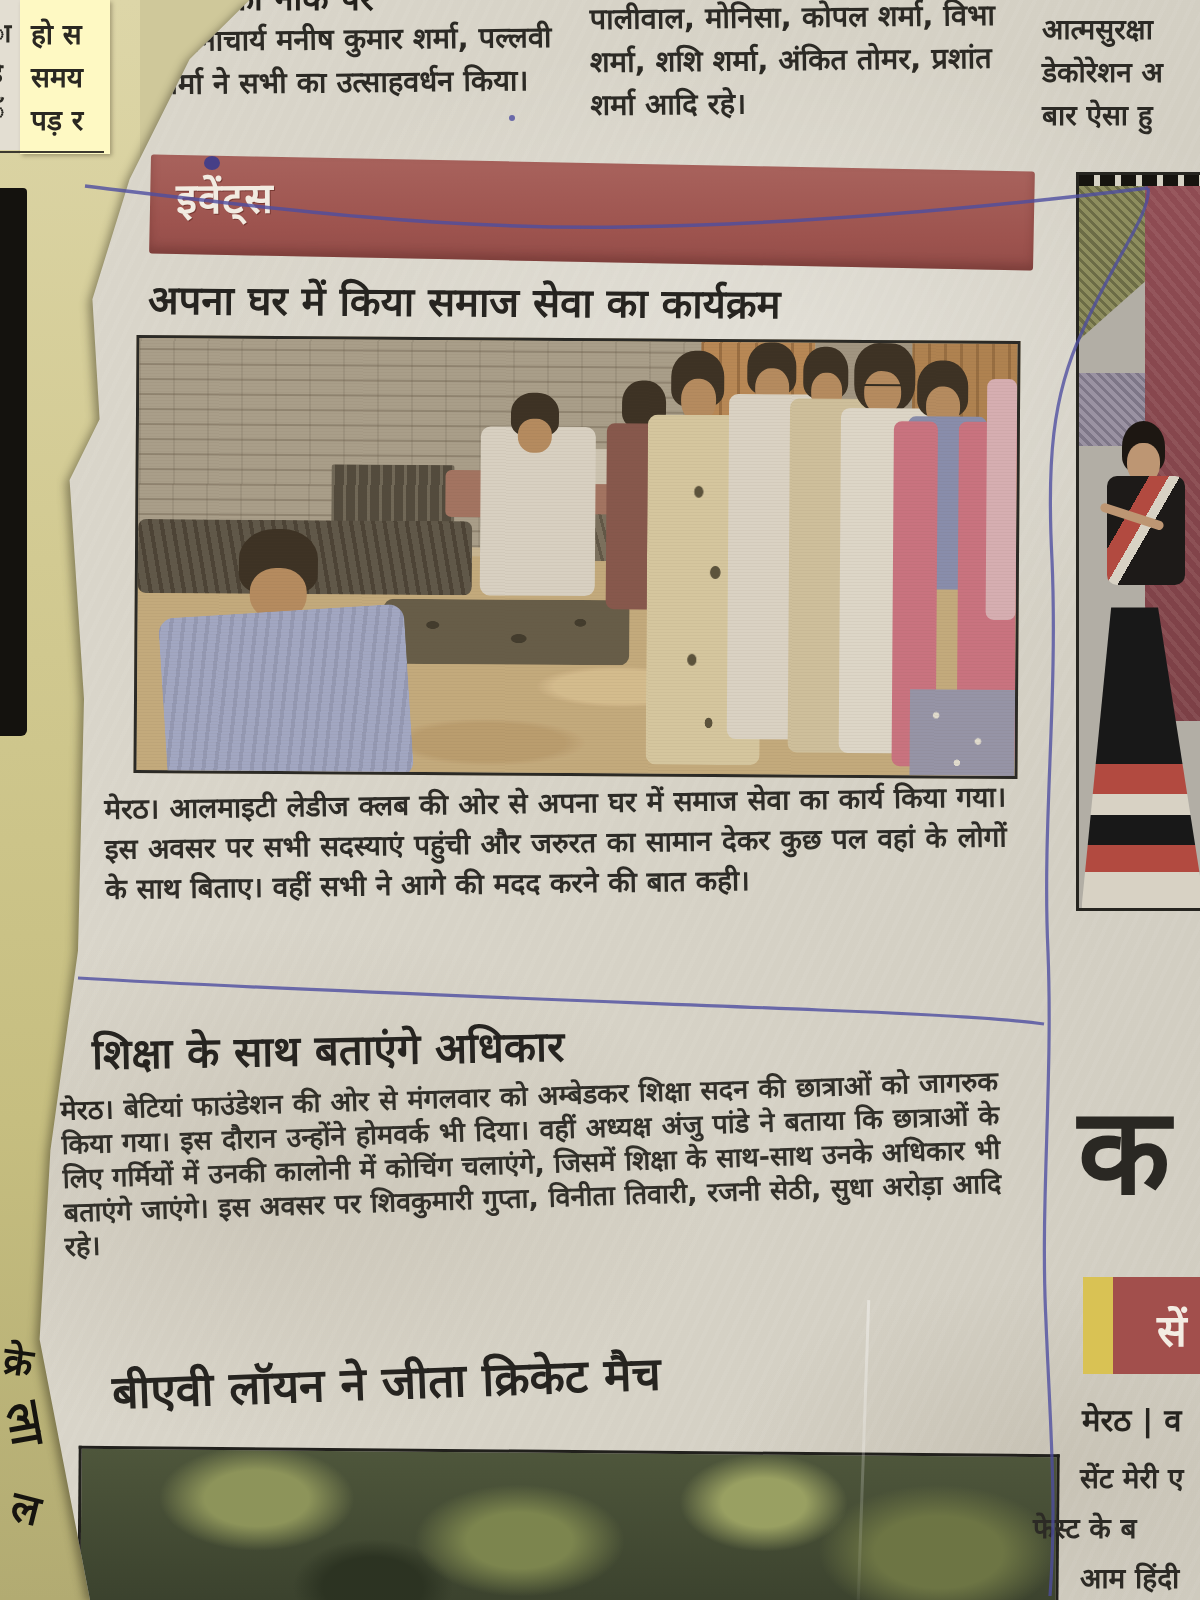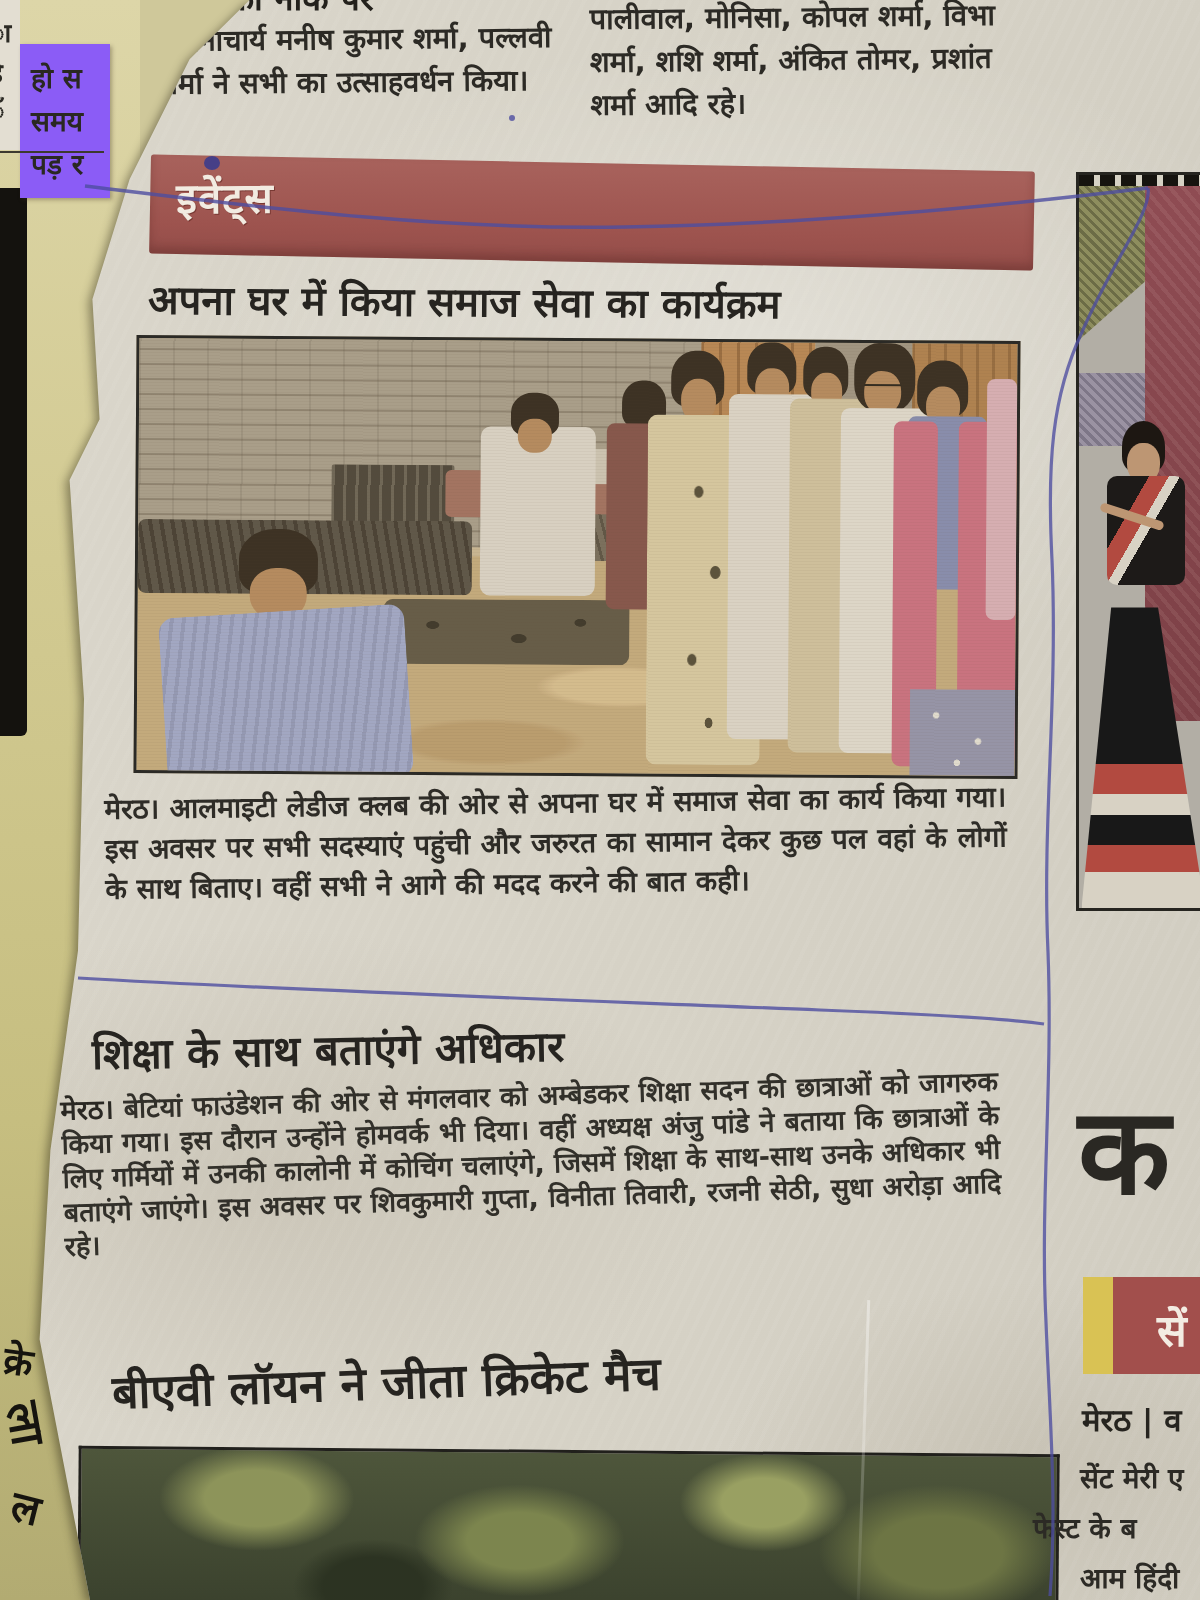--- a/index.html
+++ b/index.html
@@ -7,21 +7,21 @@
     font-family:"DejaVu Sans",sans-serif;background:#cfc89a;}
   .abs{position:absolute;}
   
   .under-yellow{left:0;top:0;width:140px;height:1600px;
     background:linear-gradient(#ddd6a8,#d2ca92 35%,#c6be80 70%,#b2ab72);}
   .under-dark{left:0;top:188px;width:27px;height:548px;background:#14120e;border-radius:0 4px 6px 0;}
   .frag{color:#16140f;font-weight:700;}
   
   .sliver{left:-2px;top:0;width:22px;height:150px;background:#e3ded2;}
   .sliver span{position:absolute;left:-9px;font-size:26px;font-weight:600;color:#2c2a24;}
-  .ho-clip{left:20px;top:0;width:90px;height:154px;background:#8b5cf6;box-shadow:2px 2px 4px rgba(60,50,30,.35);margin-top:44px;}
+  .ho-clip{left:20px;top:0;width:90px;height:154px;background:#fef9c3;box-shadow:2px 2px 4px rgba(60,50,30,.35);}
   .ho-clip span{position:absolute;left:11px;font-size:28px;font-weight:600;color:#2a2822;}
   .top-rule{left:0;top:151px;width:104px;height:2px;background:#3d392f;}
   
   .main-wrap{position:absolute;inset:0;filter:drop-shadow(-4px 3px 5px rgba(40,35,18,.45));}
   .main-paper{position:absolute;inset:0;
     clip-path:polygon(20.8% 0,100% 0,100% 100%,7.5% 100%,3.3% 83.7%,4.2% 71.9%,6.5% 59.4%,7% 43.7%,5.8% 30%,8.3% 26.2%,7.7% 18.7%,10.8% 11.2%,15.8% 3.7%);
     background:
       radial-gradient(900px 520px at 64% 22%, rgba(255,255,255,.28), transparent 62%),
       radial-gradient(760px 430px at 22% 74%, rgba(118,104,78,.13), transparent 60%),
       radial-gradient(520px 320px at 86% 92%, rgba(118,104,78,.12), transparent 60%),
@@ -183,20 +183,25 @@
     <div class="abs blob"></div>
     <div class="abs tcol" style="left:158px;top:18px;font-size:29px;transform:rotate(-.6deg);">
       <div>प्रधानाचार्य मनीष कुमार शर्मा, पल्लवी</div>
       <div>शर्मा ने सभी का उत्साहवर्धन किया।</div>
     </div>
     <div class="abs tcol" style="left:590px;top:-4px;font-size:29px;transform:rotate(-.6deg);">
       <div>पालीवाल, मोनिसा, कोपल शर्मा, विभा</div>
       <div>शर्मा, शशि शर्मा, अंकित तोमर, प्रशांत</div>
       <div>शर्मा आदि रहे।</div>
     </div>
+    <div class="abs tcol" style="left:1042px;top:8px;font-size:28px;">
+      <div>आत्मसुरक्षा</div>
+      <div>डेकोरेशन अ</div>
+      <div>बार ऐसा हु</div>
+    </div>
 
     <div class="abs banner">
       <div class="banner-label">इवेंट्स</div>
     </div>
 
     <div class="abs h1">अपना घर में किया समाज सेवा का कार्यक्रम</div>
 
     <div class="abs photo1 p1">
       <div class="ab ph-wall"></div>
       <div class="ab ph-door1"></div>

